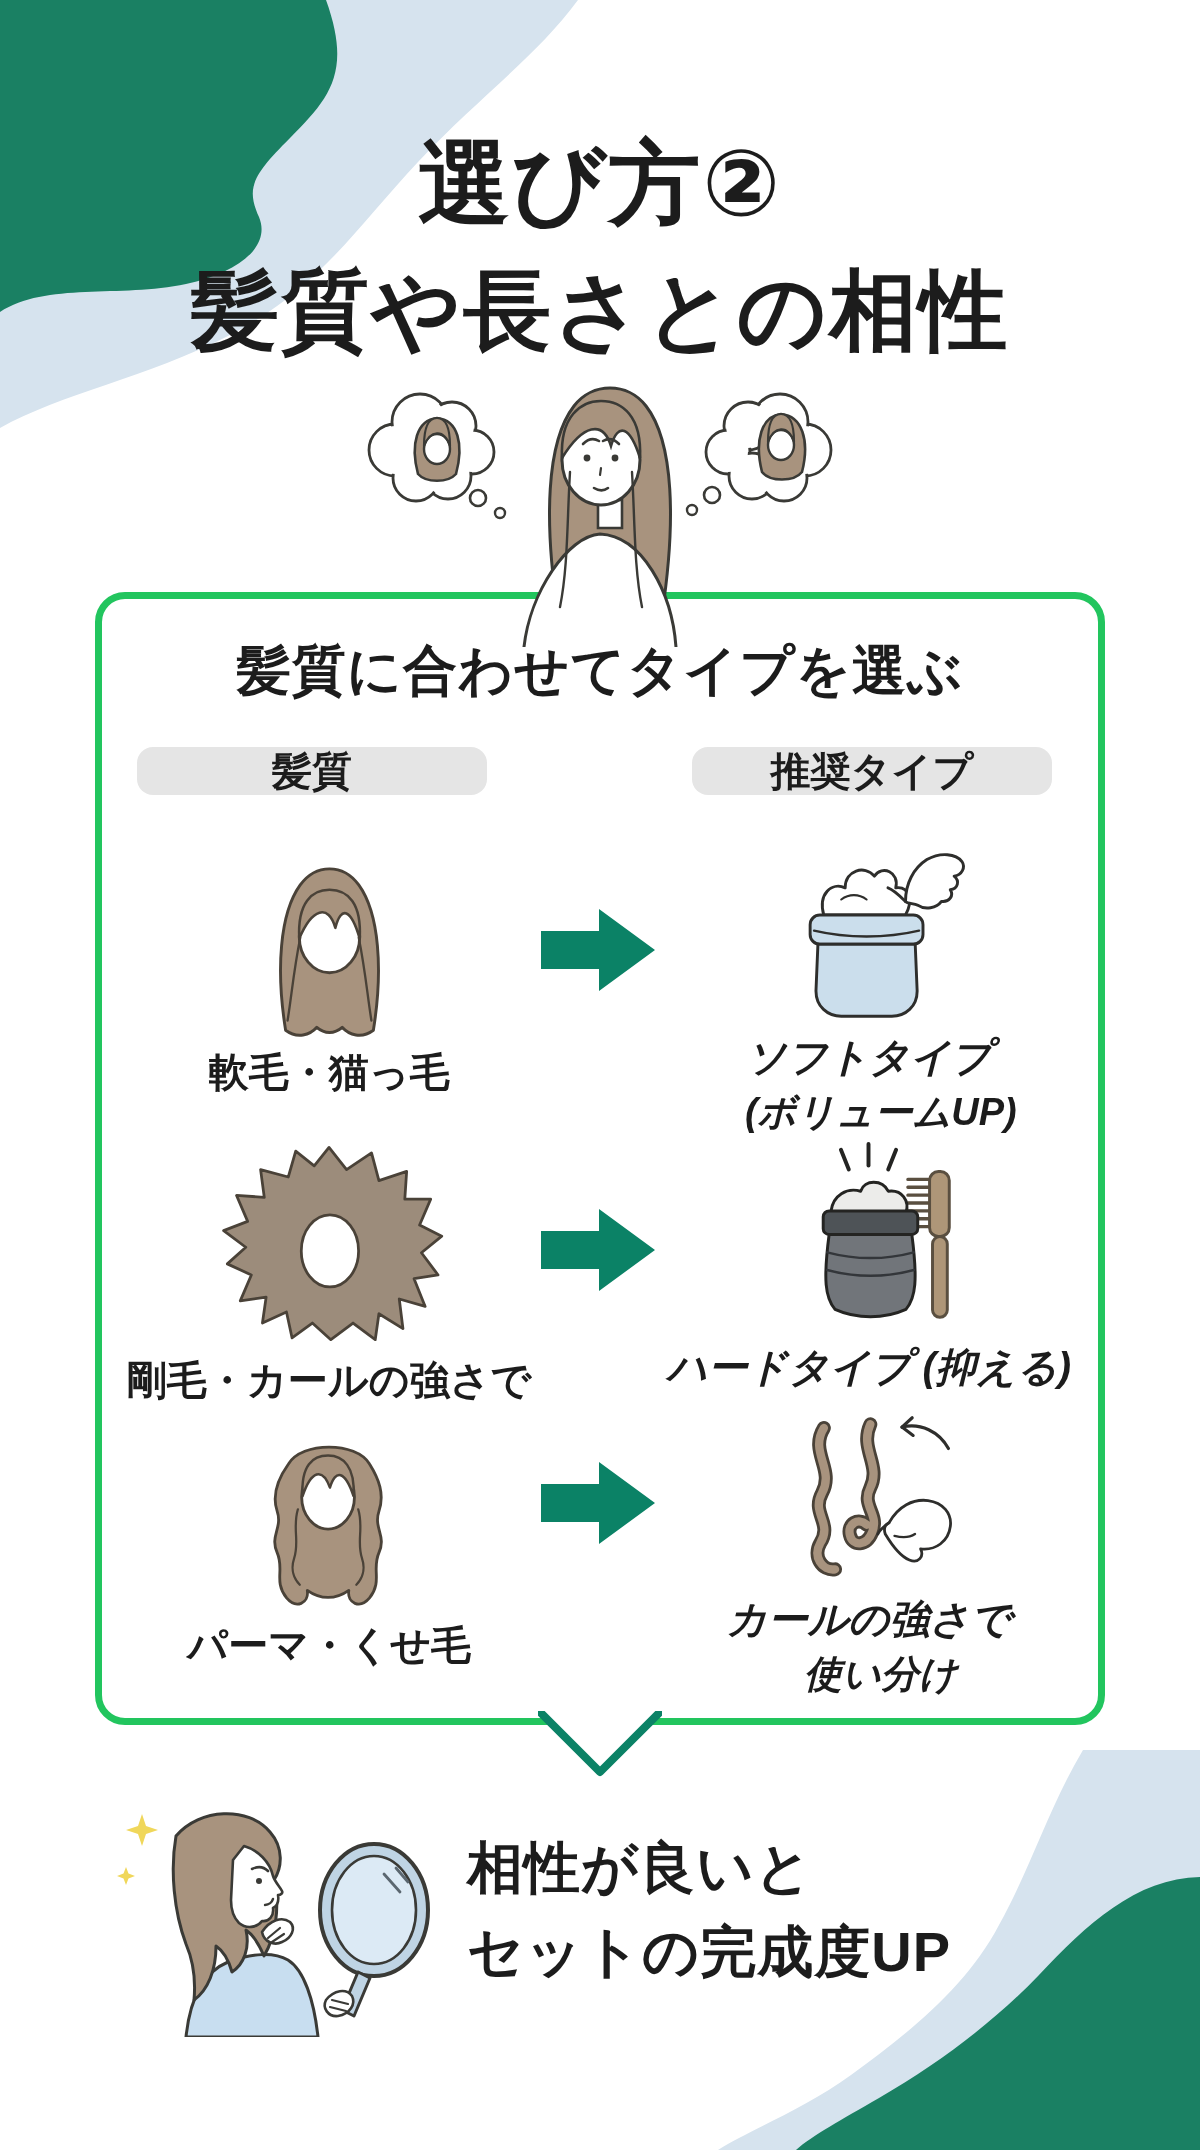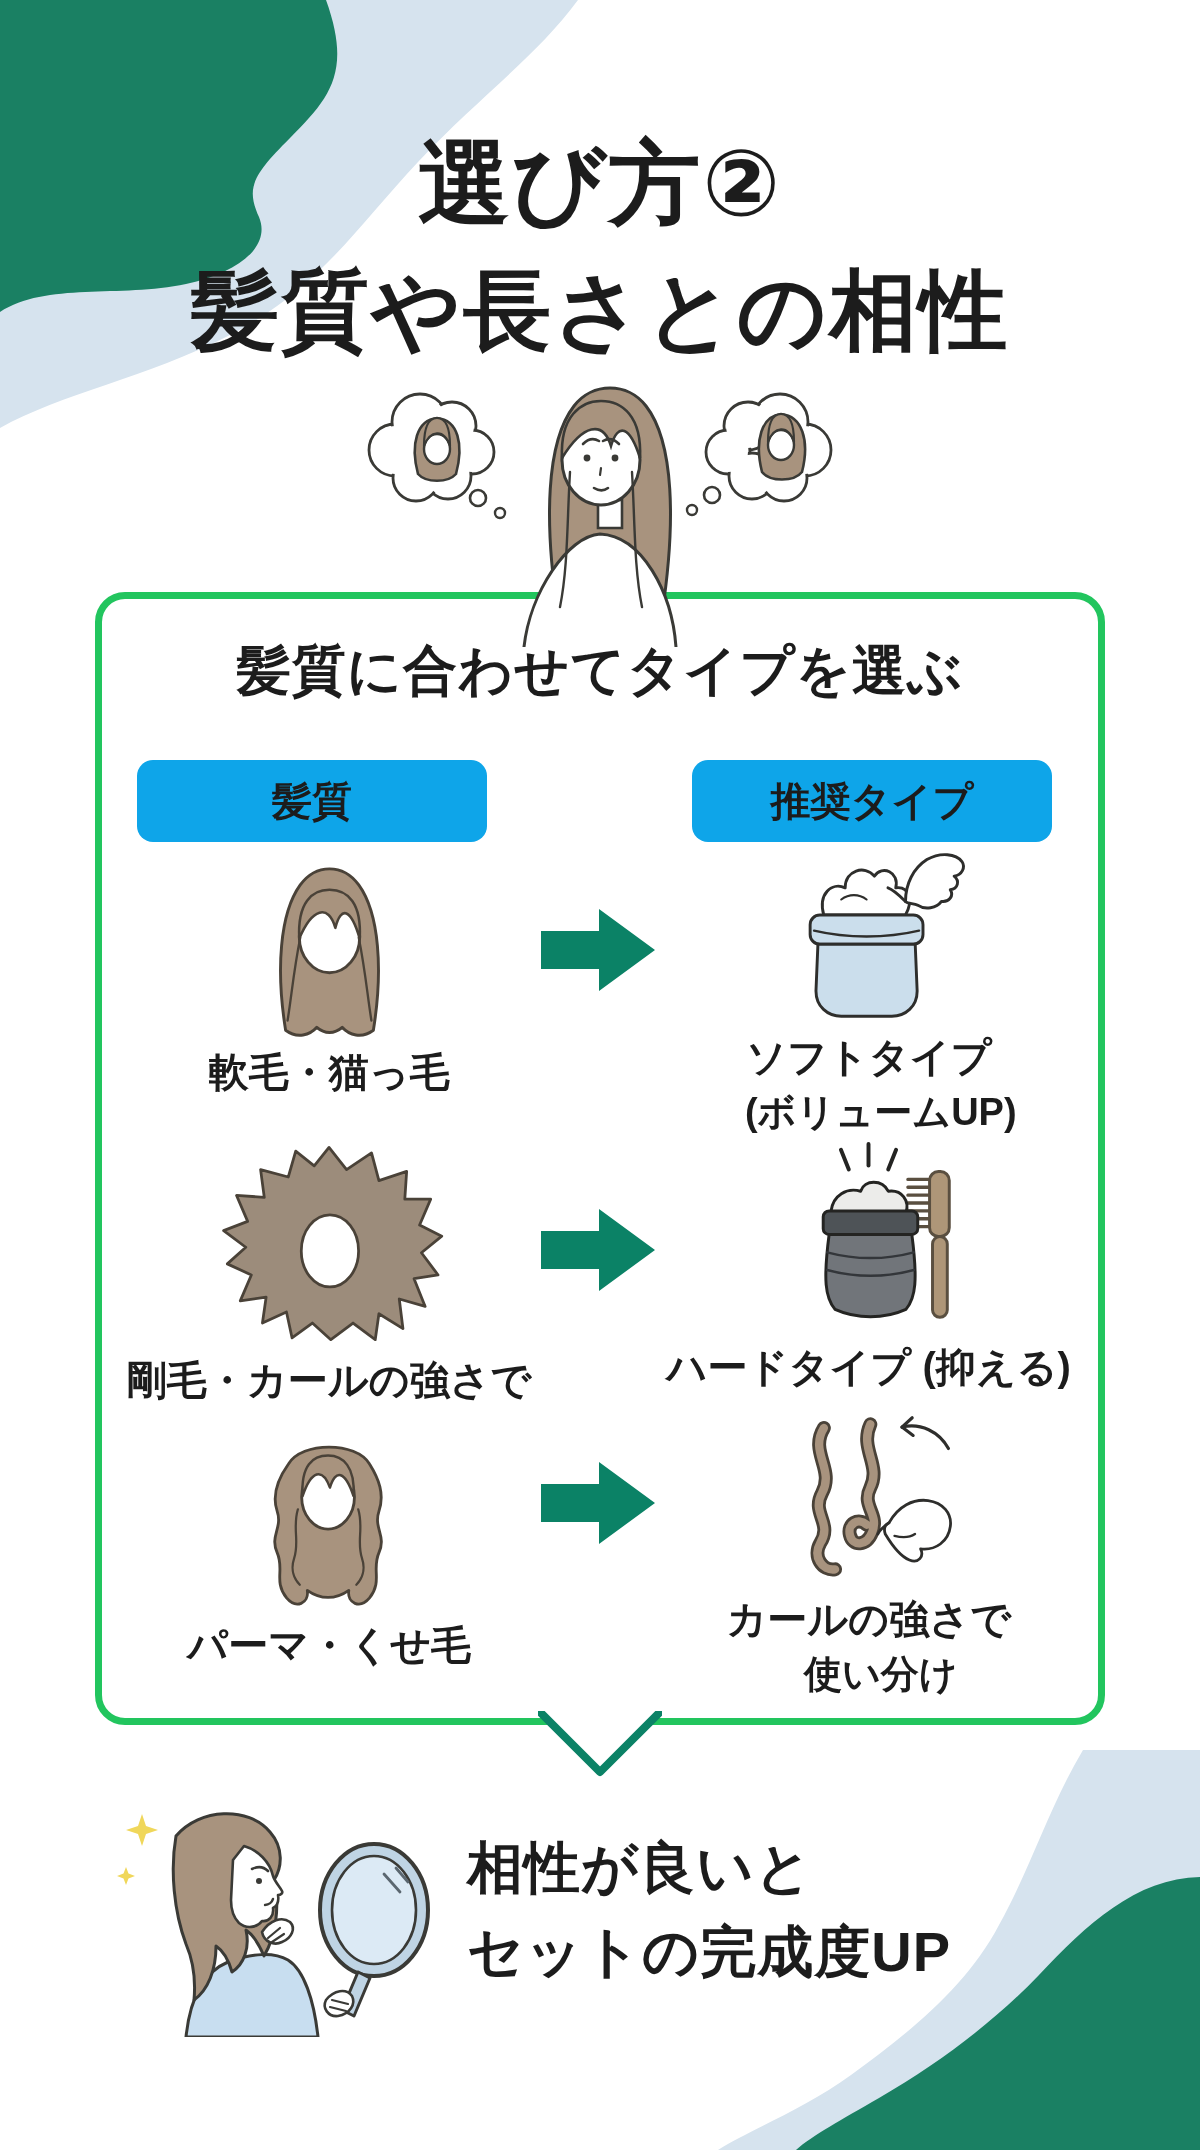--- a/index.html
+++ b/index.html
@@ -16,31 +16,31 @@
   .title .l1{font-size:92px;}
   .title .l2{font-size:88px;}
 
   .thinking{position:absolute;left:320px;top:352px;z-index:3;}
 
   .panel{
     position:absolute;left:95px;top:592px;width:1010px;height:1133px;
     border:7px solid #22c55e;border-radius:30px;background:#ffffff;z-index:2;box-sizing:border-box;
   }
   .panel-title{position:absolute;left:0;top:36px;width:100%;text-align:center;font-size:54px;font-weight:700;letter-spacing:1px;}
-  .pill{position:absolute;top:161px;height:82px;border-radius:16px;background:#0ea5e9;
+  .pill{position:absolute;top:148px;height:48px;border-radius:16px;background:#e5e5e5;
     display:flex;align-items:center;justify-content:center;font-size:40px;font-weight:700;}
   .pill-left{left:35px;width:350px;}
   .pill-right{left:590px;width:360px;text-align:right;}
 
-  .row{position:absolute;left:0;width:100%;display:flex;align-items:flex-start;}
+  .row{position:absolute;left:0;width:100%;display:flex;align-items:flex-start;justify-content:space-between;}
   .row1{top:246px;} .row2{top:541px;} .row3{top:816px;}
   .cell{box-sizing:border-box;display:flex;flex-direction:column;align-items:center;}
   .cell-left{width:40%;padding-left:56px;}
   .cell-arrow{width:20%;align-items:center;}
-  .cell-right{width:40%;padding-right:60px;}
+  .cell-right{width:40%;padding-right:60px;font-style:italic;}
   .lbl{font-size:40px;font-weight:700;margin-top:6px;white-space:nowrap;text-align:center;line-height:1.3;}
   .lbl-sub{font-size:38px;font-weight:700;margin-top:4px;white-space:nowrap;text-align:center;margin-left:24px;}
   .arr1{margin-top:55px;} .arr2{margin-top:60px;} .arr3{margin-top:38px;}
 
   .notch{position:absolute;left:50%;transform:translateX(-50%);bottom:-61px;}
 
   .mirror-illo{position:absolute;left:112px;top:1792px;z-index:1;}
   .footer-text{position:absolute;left:467px;top:1826px;font-size:56px;font-weight:700;line-height:1.5;letter-spacing:1px;}
 </style>
 </head>

